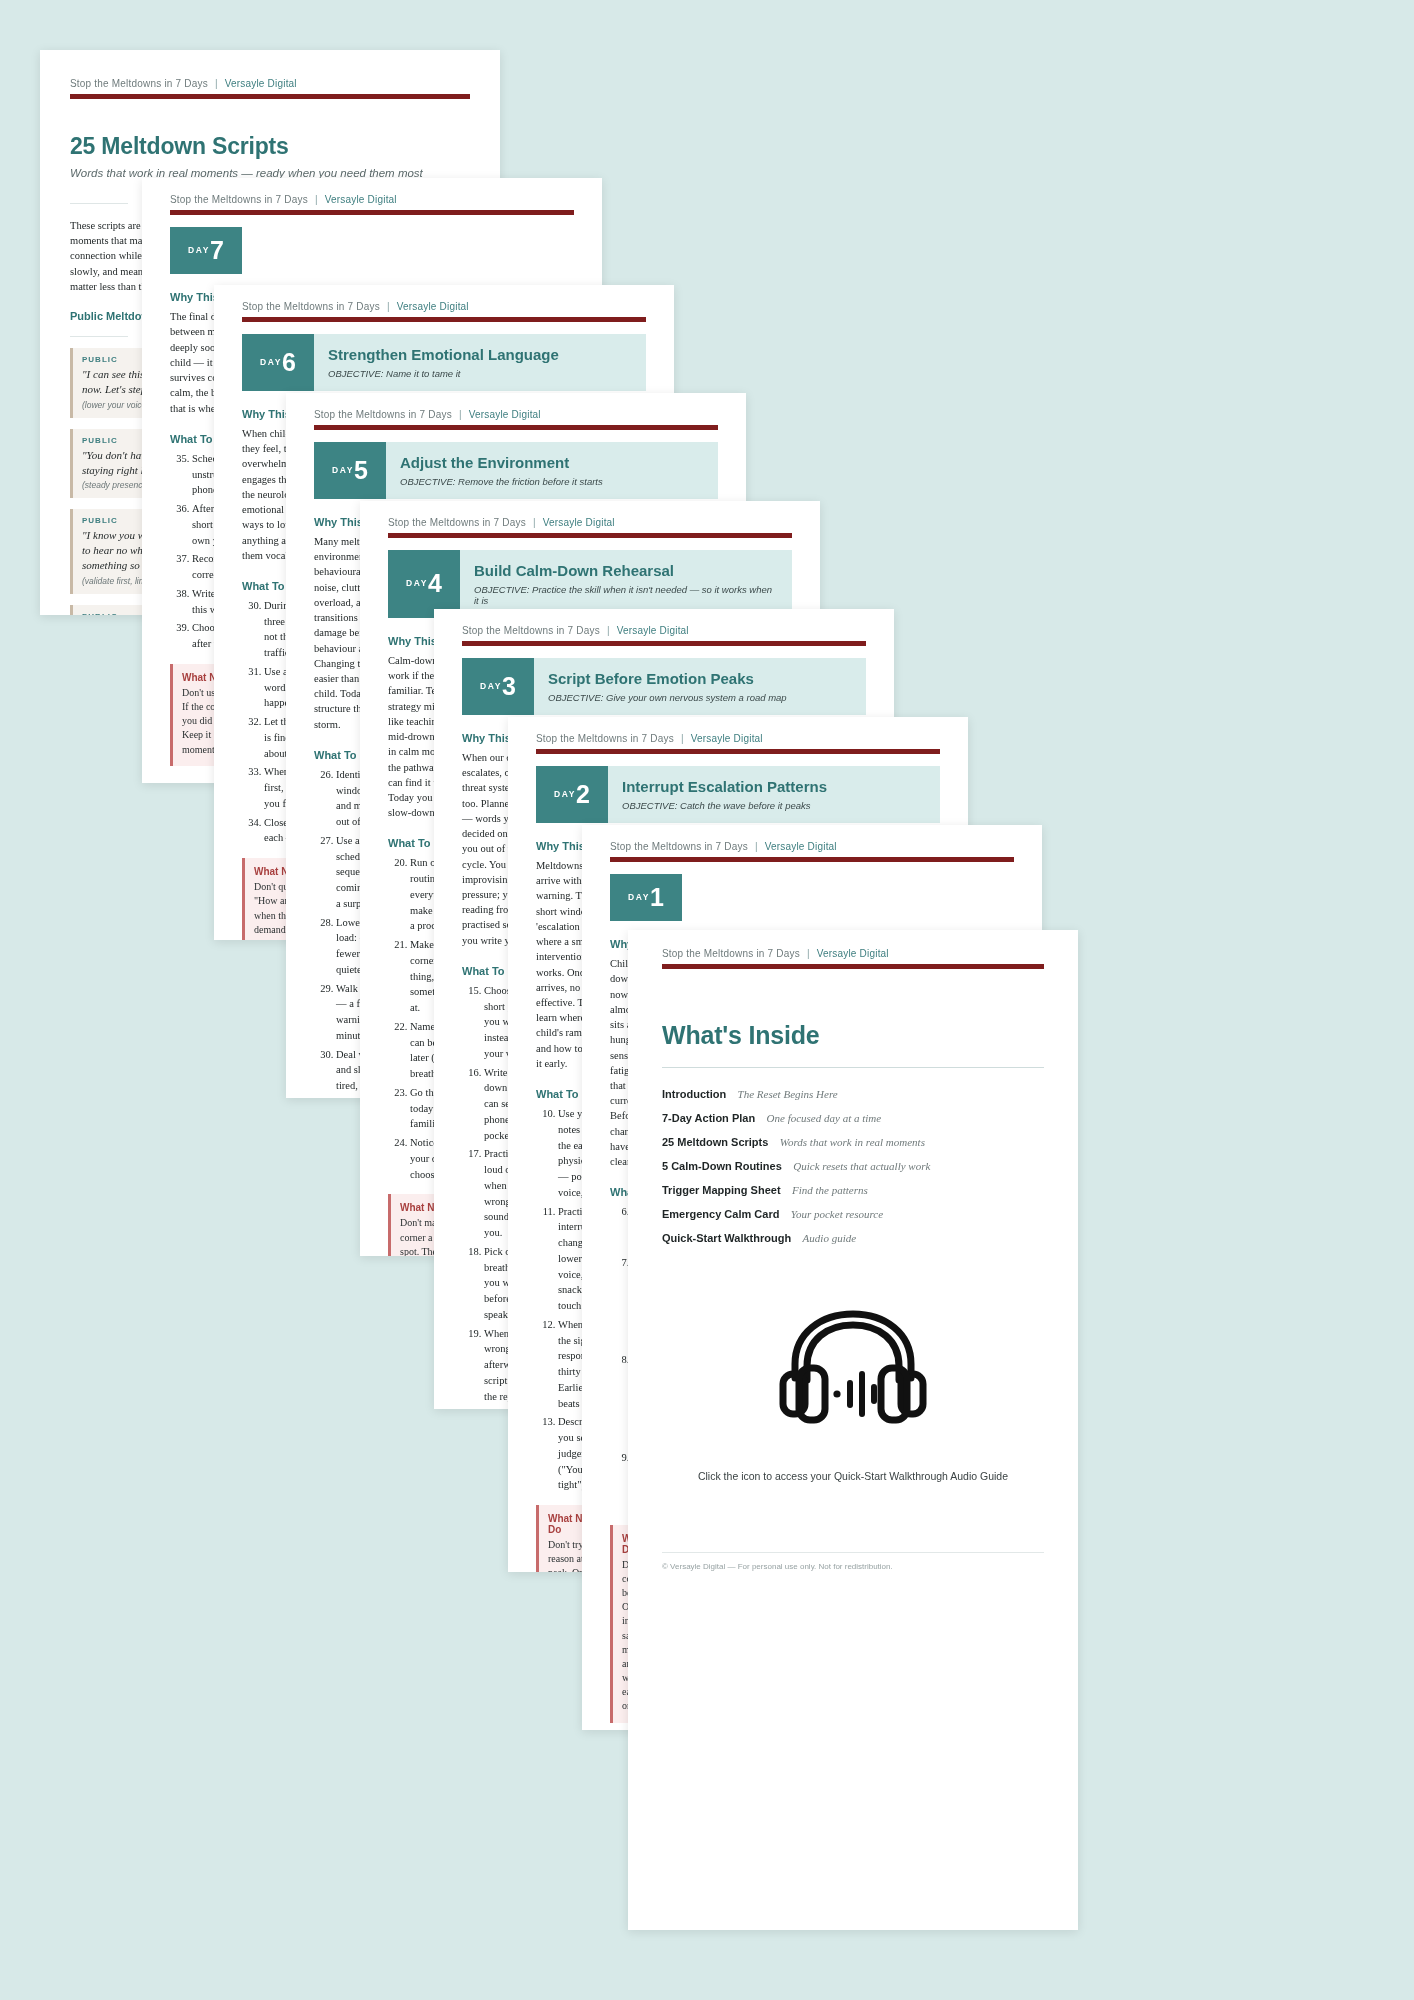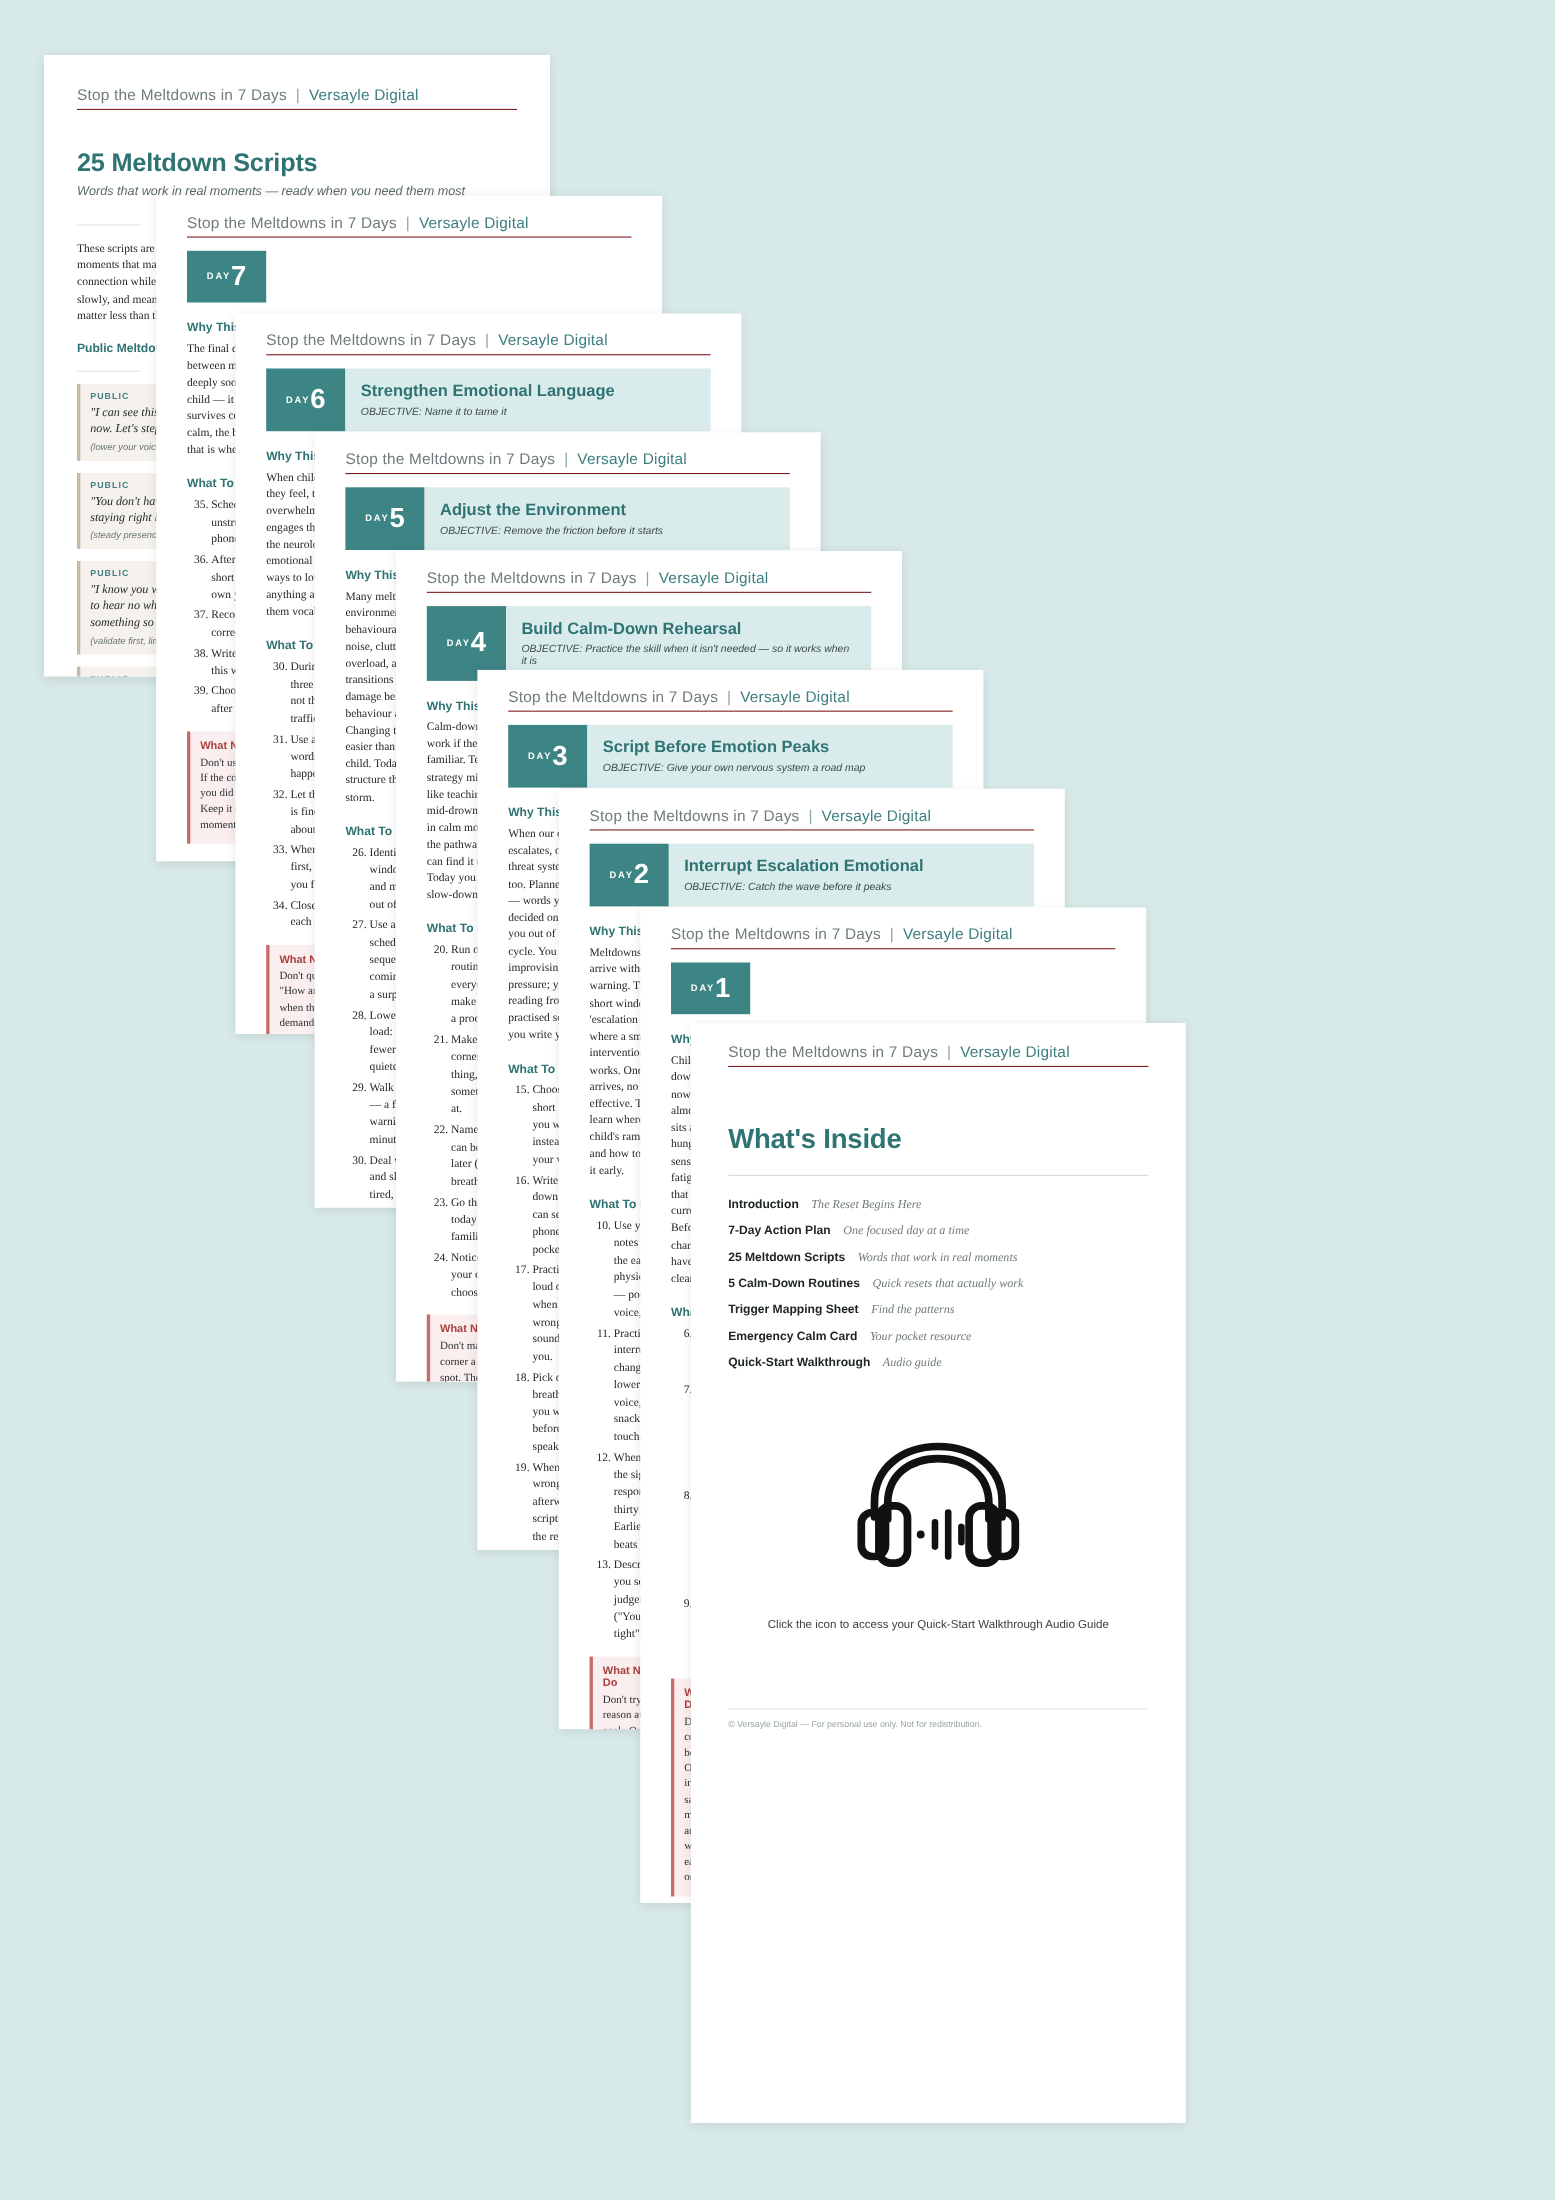--- a/index.html
+++ b/index.html
@@ -13,24 +13,24 @@
 
   .page {
     position: absolute;
     background: #ffffff;
     box-shadow: 0 2px 10px rgba(0,0,0,0.10);
     overflow: hidden;
   }
 
   
   .runhead {
-    font-size: 14px;
+    font-size: 10px;
     color: #6f7b7c;
     letter-spacing: .2px;
-    border-bottom: 1px solid #7f1d1d;
+    border-bottom: 5px solid #7f1d1d;
     padding-bottom: 5px;
     white-space: nowrap;
   }
   .runhead .sep { color: #8aa5a6; margin: 0 4px; }
   .runhead .brand { color: #3f7f80; }
 
   
   .page-title {
     color: #2f7373;
     font-size: 23px;
@@ -360,21 +360,21 @@
       <span class="sep">|</span>
       <span class="brand">Versayle Digital</span>
     </div>
 
     <div class="daybanner" style="margin-top:12px;">
       <div class="daybox">
         <div class="daylabel">DAY</div>
         <div class="daynum">2</div>
       </div>
       <div class="dayinfo">
-        <div class="daytitle">Interrupt Escalation Emotional</div>
+        <div class="daytitle">Interrupt Escalation Patterns</div>
         <div class="dayobj">OBJECTIVE: Catch the wave before it peaks</div>
       </div>
     </div>
 
     <div style="width:95px;">
       <div class="sec-h">Why This Matters</div>
       <div class="body-serif">Meltdowns rarely arrive without warning. There is a short window — the 'escalation ramp' — where a small intervention still works. Once the peak arrives, no words are effective. Today you learn where your child's ramp begins, and how to recognize it early.</div>
 
       <div class="sec-h">What To Do Today</div>
       <ol class="todo" start="10">

